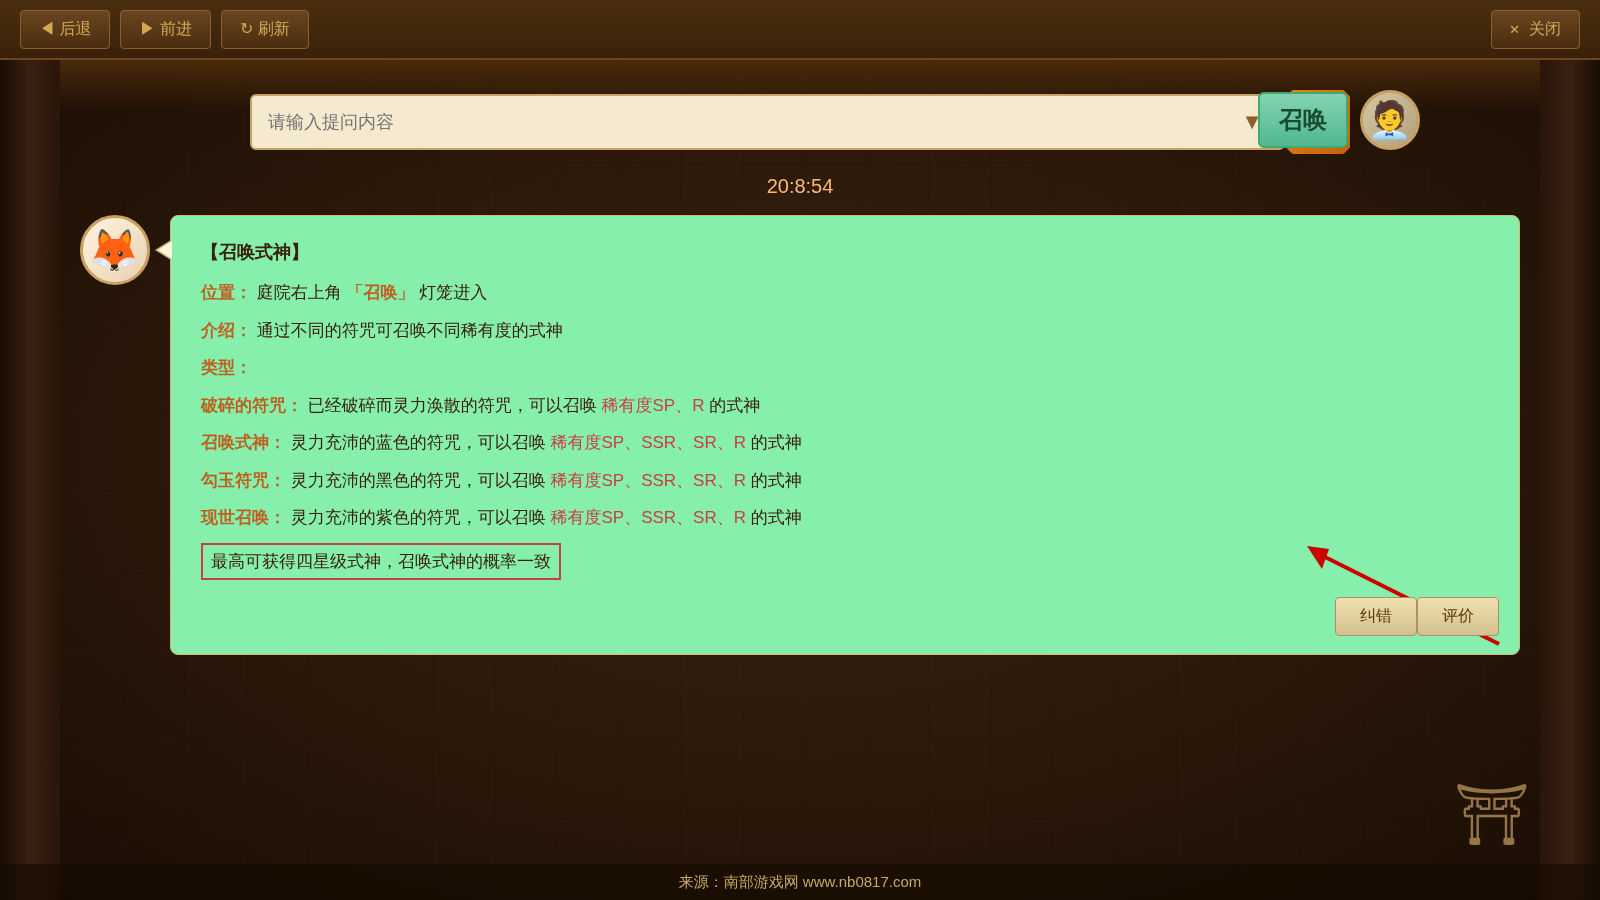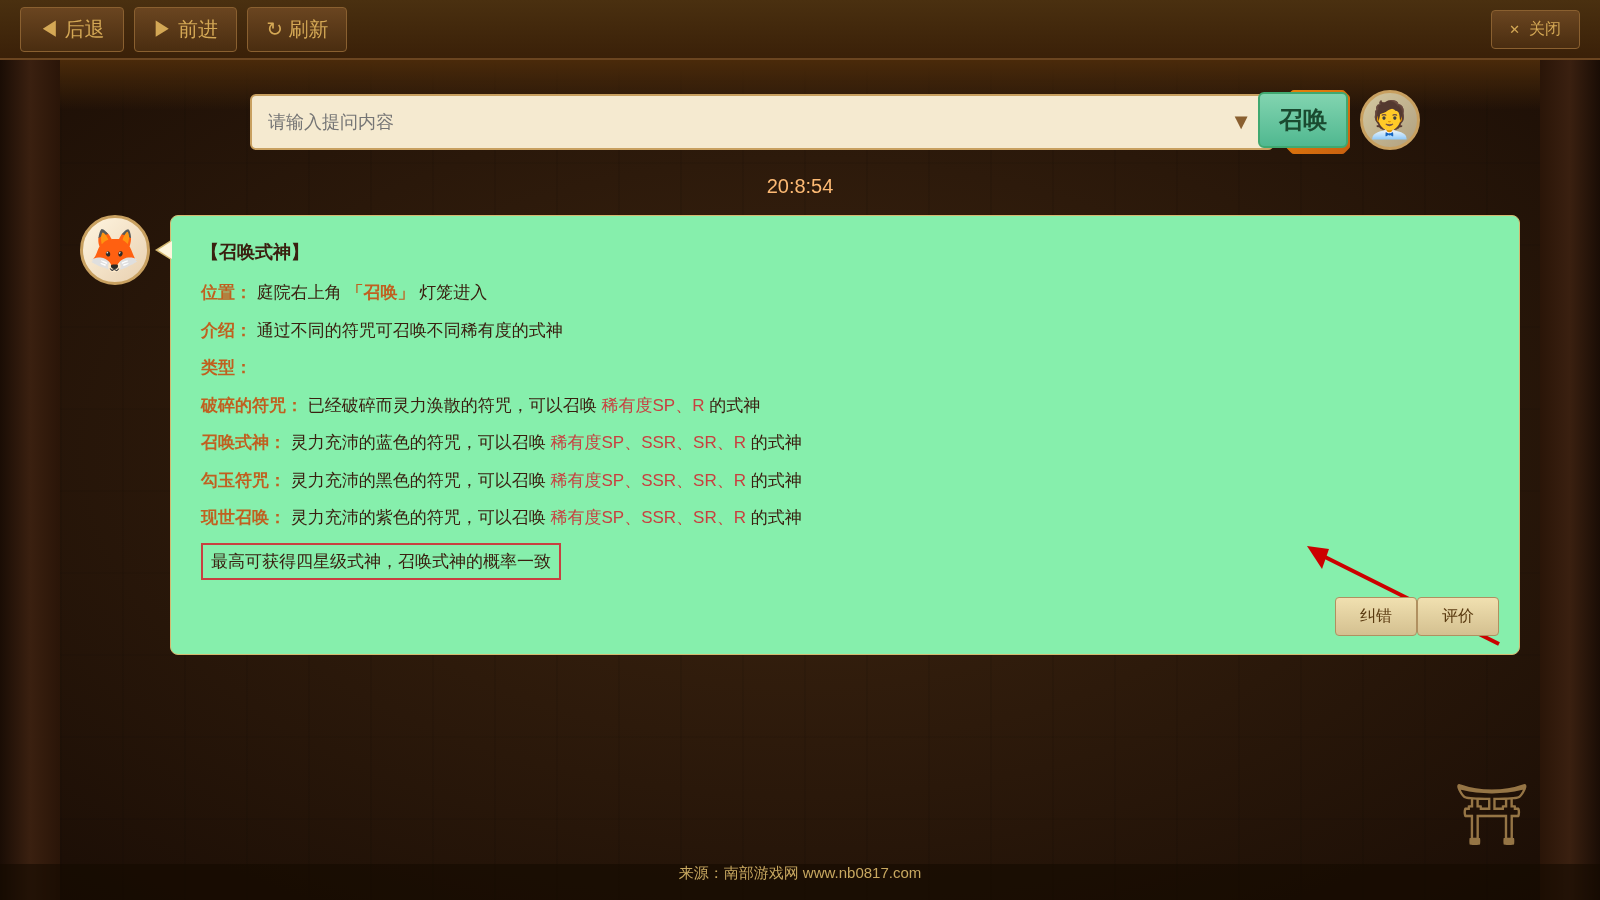--- a/index.html
+++ b/index.html
@@ -63,21 +63,21 @@
 
     .nav-btn {
       display: flex;
       align-items: center;
       gap: 6px;
       padding: 8px 18px;
       background: linear-gradient(180deg, #6a4520 0%, #4a2d10 100%);
       border: 1px solid #8a6030;
       border-radius: 4px;
       color: #d4a855;
-      font-size: 20px;
+      font-size: 16px;
       cursor: pointer;
       font-family: inherit;
     }
 
     .close-btn {
       display: flex;
       align-items: center;
       gap: 6px;
       padding: 8px 18px;
       background: linear-gradient(180deg, #6a4520 0%, #4a2d10 100%);
@@ -100,21 +100,21 @@
     }
 
     
     .search-area {
       position: absolute;
       top: 30px;
       left: 50%;
       transform: translateX(-50%);
       display: flex;
       align-items: center;
-      gap: 12px;
+      gap: 1px;
       width: 1100px;
     }
 
     .search-input-wrapper {
       flex: 1;
       display: flex;
       align-items: center;
       background: #f5ead0;
       border: 2px solid #c8a060;
       border-radius: 6px;
@@ -331,21 +331,21 @@
 
     
     .bottom-bar {
       position: absolute;
       bottom: 0;
       left: 0;
       right: 0;
       height: 36px;
       background: rgba(20, 10, 0, 0.6);
       display: flex;
-      align-items: flex-start;
+      align-items: center;
       justify-content: center;
       z-index: 10;
     }
 
     .source-text {
       color: #c8a860;
       font-size: 15px;
     }
 
     

